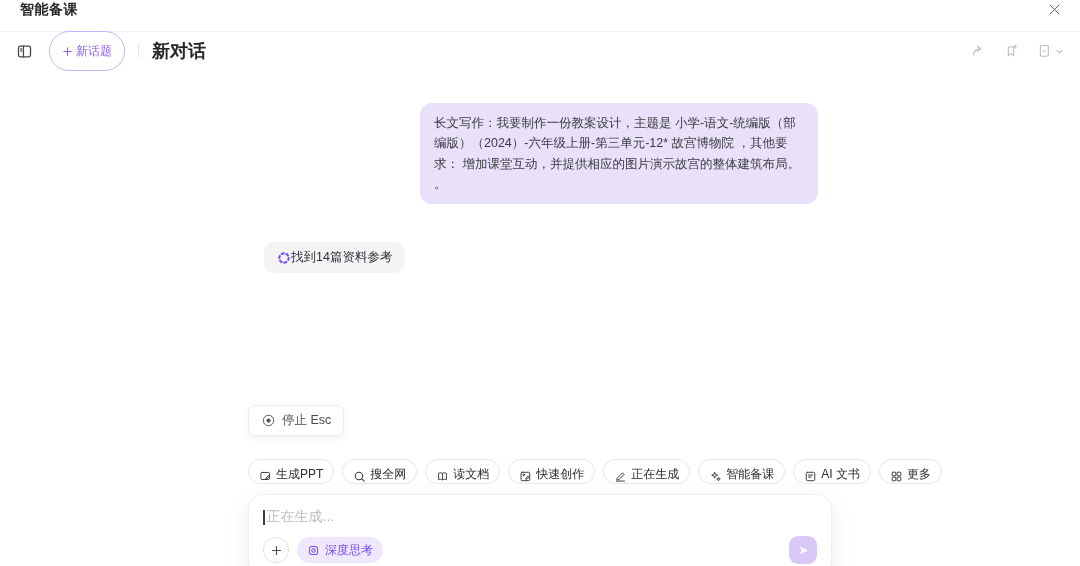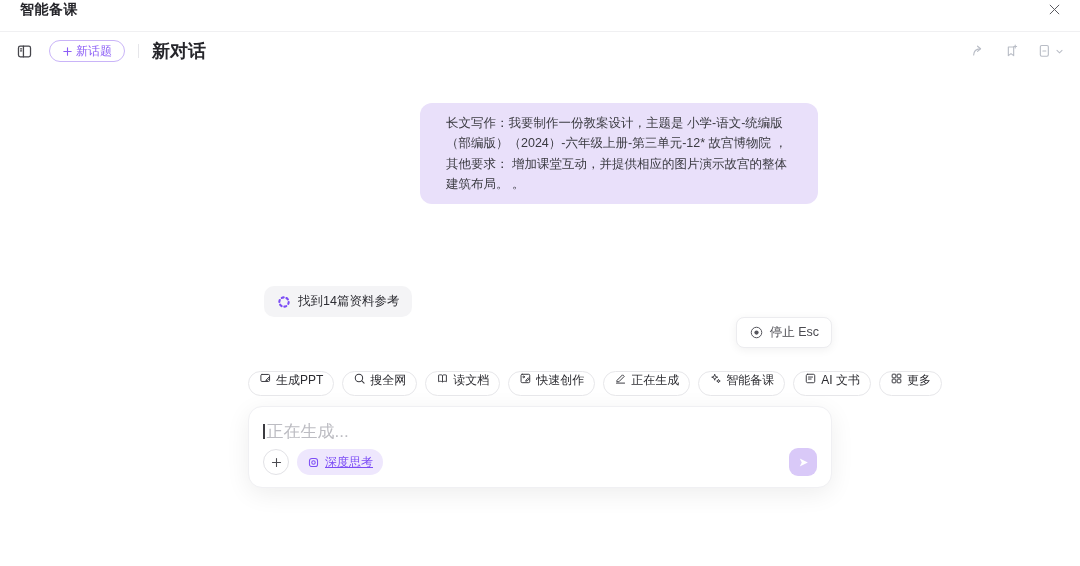--- a/index.html
+++ b/index.html
@@ -23,62 +23,62 @@
   
   .app-header{height:32px;display:flex;align-items:flex-end;justify-content:space-between;
     padding:0 16px 12px 20px;border-bottom:1px solid #f0f0f2;}
   .app-title{font-size:14px;font-weight:700;letter-spacing:.5px;}
   .icon-btn{background:none;border:none;cursor:pointer;display:flex;align-items:center;
     justify-content:center;padding:2px;}
 
   
   .sub-toolbar{height:38px;display:flex;align-items:center;padding:0 14px;}
   .panel-btn{margin-right:14px;}
-  .new-topic-pill{display:inline-flex;align-items:center;gap:3px;height:22px;padding:0 12px;
+  .new-topic-pill{display:inline-flex;align-items:center;gap:3px;height:40px;padding:0 12px;
     border:1px solid var(--pill-border);border-radius:999px;background:#fff;color:var(--accent);
     font-size:12px;cursor:pointer;font-family:inherit;}
   .v-divider{width:1px;height:14px;background:#e6e6ea;margin:0 13px;}
   .conv-title{font-size:18px;font-weight:700;}
   .toolbar-spacer{flex:1;}
   .right-icons{display:flex;align-items:center;gap:13px;}
   .doc-export{display:flex;align-items:center;gap:2px;}
 
   
   .chat-column{width:584px;margin:0 auto;position:relative;}
   .bubble-row{display:flex;justify-content:flex-end;margin-top:33px;padding-right:14px;}
   .user-bubble{max-width:398px;background:var(--bubble-bg);border-radius:12px;
-    padding:10px 26px;font-size:12.5px;line-height:1.62;color:#3a3a40;}
+    padding:10px 14px;font-size:12.5px;line-height:1.62;color:#3a3a40;}
   .ref-row{margin-top:38px;padding-left:16px;}
-  .ref-chip{display:inline-flex;align-items:center;gap:7px;background:var(--chip-bg);
+  .ref-chip{display:inline-flex;align-items:center;background:var(--chip-bg);
     border:none;border-radius:10px;padding:7px 13px;font-size:12.5px;color:#2e2e34;
-    cursor:pointer;font-family:inherit;margin-top:44px;}
-  .stop-row{display:flex;justify-content:flex-end;}
+    cursor:pointer;font-family:inherit;}
+  .stop-row{display:flex;justify-content:flex-start;margin-top:132px;}
   .stop-btn{display:inline-flex;align-items:center;gap:6px;background:#fff;
     border:1px solid var(--border-light);border-radius:8px;padding:6px 12px;font-size:12.5px;
     color:var(--text-mid);box-shadow:0 2px 10px rgba(0,0,0,.06);cursor:pointer;font-family:inherit;}
 
   
   .actions-row{display:flex;gap:8px;margin-top:23px;}
-  .action-chip{display:inline-flex;align-items:flex-start;gap:4px;height:25px;padding:0 10px;
+  .action-chip{display:inline-flex;align-items:flex-end;gap:4px;height:25px;padding:0 10px;
     background:#fff;border:1px solid #e7e7ea;border-radius:999px;font-size:12px;color:#2b2b30;
     cursor:pointer;white-space:nowrap;font-family:inherit;}
   .action-chip svg{flex:none;}
 
   
   .composer-card{margin-top:10px;height:82px;border:1px solid #f0f0f3;border-radius:14px;
     background:#fff;box-shadow:0 6px 24px rgba(0,0,0,.07);padding:13px 14px 11px;
     display:flex;flex-direction:column;justify-content:space-between;}
-  .input-line{display:flex;align-items:center;font-size:17px;color:#bcbcc2;cursor:text;}
+  .input-line{display:flex;align-items:center;font-size:14px;color:#bcbcc2;cursor:text;}
   .caret{display:inline-block;width:1.5px;height:15px;background:#3b3b40;margin-right:2px;}
   .composer-bottom{display:flex;align-items:center;gap:8px;}
   .plus-btn{width:26px;height:26px;border-radius:50%;border:1px solid #e2e2e6;background:#fff;
     display:flex;align-items:center;justify-content:center;cursor:pointer;}
   .deep-think-chip{display:inline-flex;align-items:center;gap:5px;height:26px;padding:0 10px;
     border:none;border-radius:999px;background:var(--accent-light-bg);color:var(--accent-deep);
-    font-size:12px;cursor:pointer;font-family:inherit;text-decoration:underline;}
+    font-size:12px;cursor:pointer;font-family:inherit;}
   .composer-spacer{flex:1;}
   .send-btn{width:28px;height:28px;border:none;border-radius:9px;background:var(--send-bg);
     display:flex;align-items:center;justify-content:center;cursor:pointer;}
 </style>
 </head>
 <body>
 
 <div class="app-header">
   <div class="app-title">智能备课</div>
   <button class="icon-btn">

